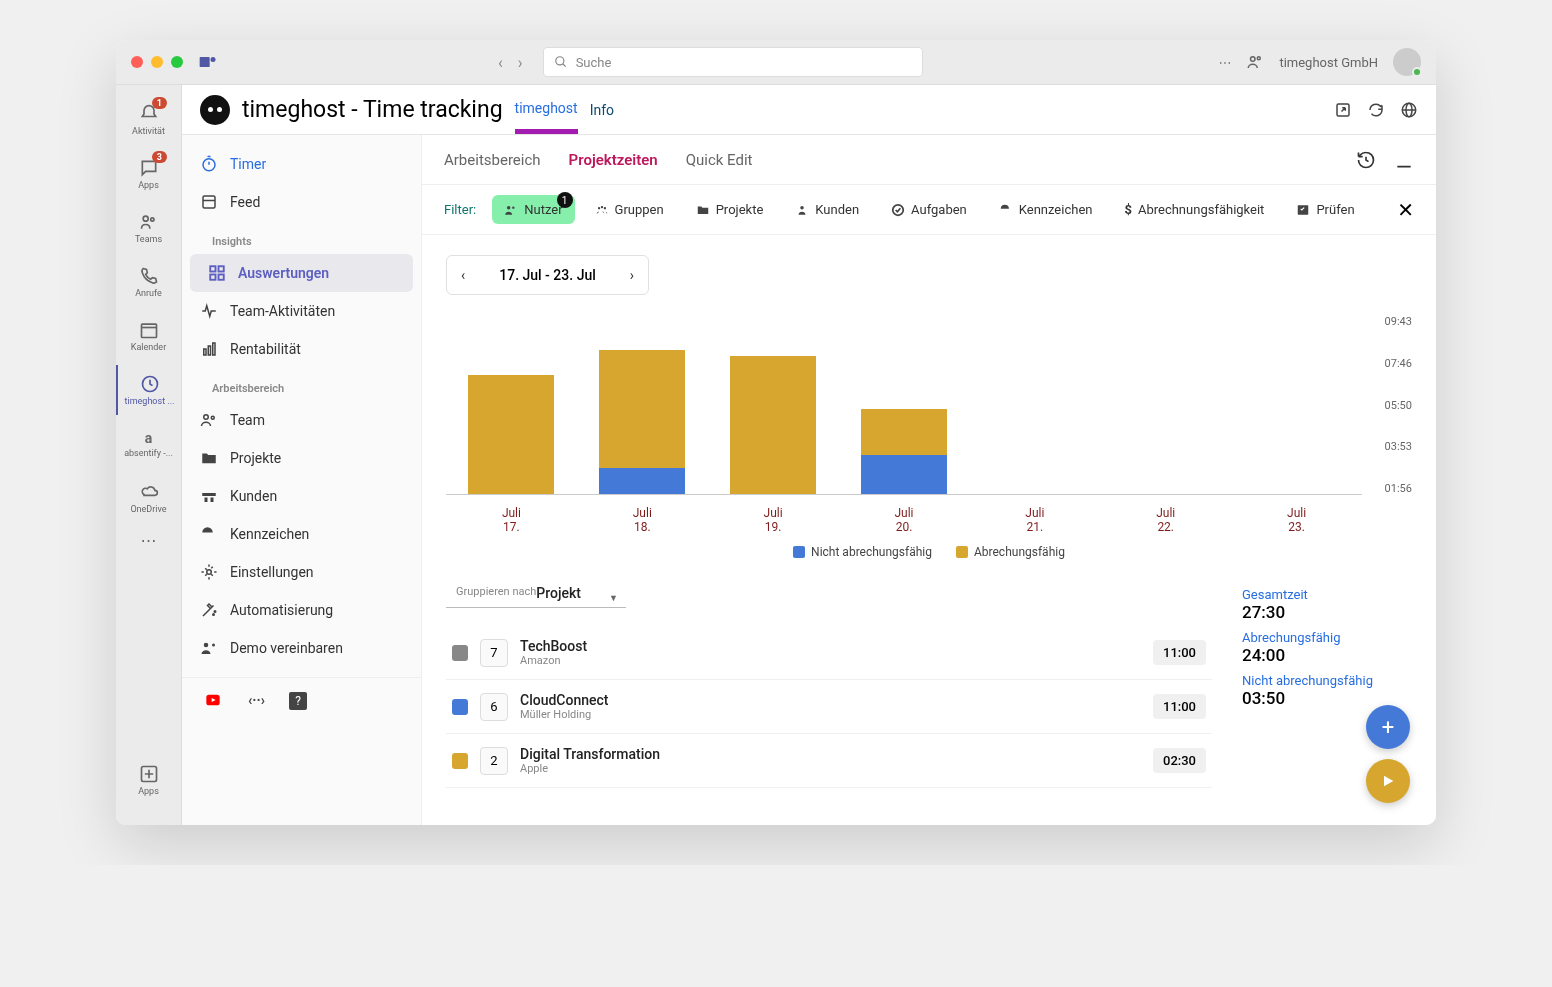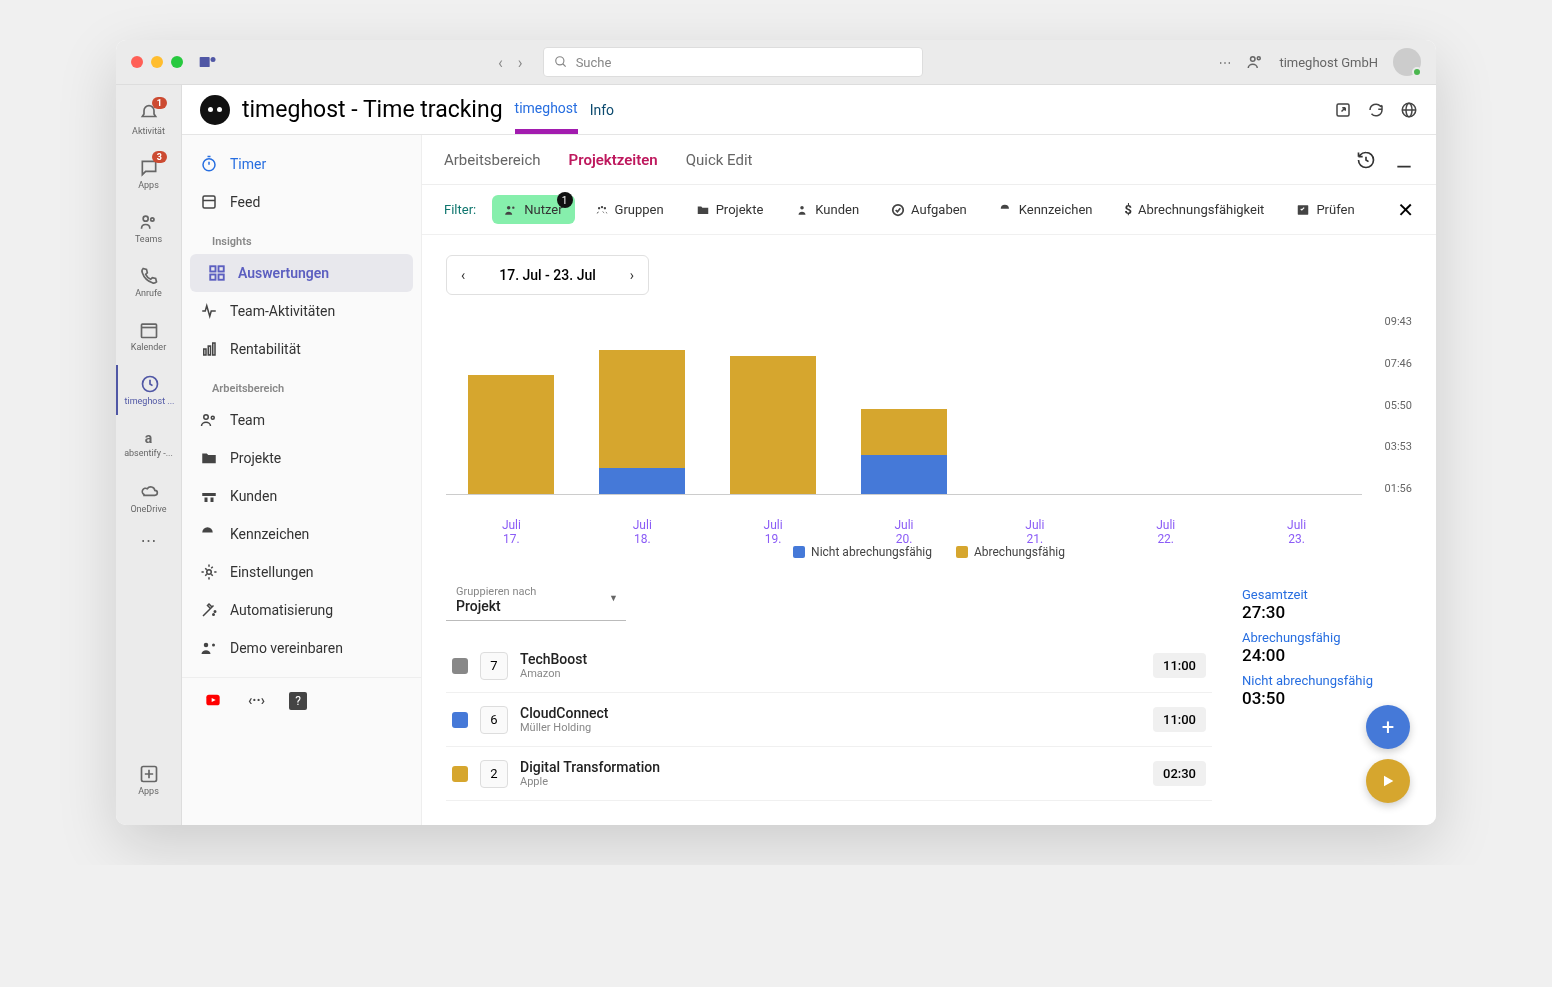--- a/index.html
+++ b/index.html
@@ -66,29 +66,29 @@
 .date-nav button{background:none;border:none;padding:0 14px;cursor:pointer;color:#333;font-size:14px}
 .date-nav span{padding:0 20px;font-size:14px;font-weight:500}
 
 .chart{display:flex;margin-top:20px;margin-bottom:50px}
 .chart-bars{flex:1;display:flex;align-items:flex-end;height:180px;border-bottom:1px solid #ccc;position:relative}
 .chart-col{flex:1;display:flex;flex-direction:column;align-items:center;justify-content:flex-end;height:100%;position:relative}
 .bar{width:86px;position:absolute;bottom:0}
 .bar .seg{width:100%}
 .bar .bill{background:#d6a62e}
 .bar .nonbill{background:#4579d8}
-.chart-col .xlabel{position:absolute;top:100%;margin-top:24px;text-align:center;font-size:12px;color:#8b5cf6}
+.chart-col .xlabel{position:absolute;top:100%;margin-top:12px;text-align:center;font-size:12px;color:#7f1d1d}
 .chart-y{width:50px;display:flex;flex-direction:column;justify-content:space-between;height:180px;text-align:right;font-size:11px;color:#666;padding-left:6px}
 .legend{display:flex;gap:24px;justify-content:center;font-size:12px;color:#444;margin-top:42px}
 .legend span{display:flex;align-items:center;gap:6px}
 .legend .sw{width:12px;height:12px;border-radius:2px}
 
 .bottom{display:flex;padding:0 24px 20px;gap:30px}
 .group-list{flex:1}
-.dropdown{display:flex;flex-direction:column;border-bottom:1px solid #bbb;width:180px;padding:6px 10px;margin-bottom:18px;position:relative}
+.dropdown{display:flex;flex-direction:row;border-bottom:1px solid #bbb;width:180px;padding:6px 10px;margin-bottom:18px;position:relative}
 .dropdown .lbl{font-size:11px;color:#888}
 .dropdown .val{font-size:14px;font-weight:500;color:#222}
 .dropdown::after{content:'▼';position:absolute;right:8px;top:14px;font-size:9px;color:#666}
 .row{display:flex;align-items:center;padding:12px 6px;border-bottom:1px solid #f0f0f0;gap:12px}
 .row .cbox{width:16px;height:16px;border-radius:3px}
 .row .cnt{width:28px;height:28px;border:1px solid #ddd;border-radius:4px;display:flex;align-items:center;justify-content:center;font-size:13px;background:#fafafa}
 .row .info{flex:1}
 .row .name{font-size:14px;font-weight:500;color:#222}
 .row .client{font-size:11px;color:#888}
 .row .time{background:#f0f0f0;padding:5px 10px;border-radius:4px;font-size:13px;font-weight:500}

